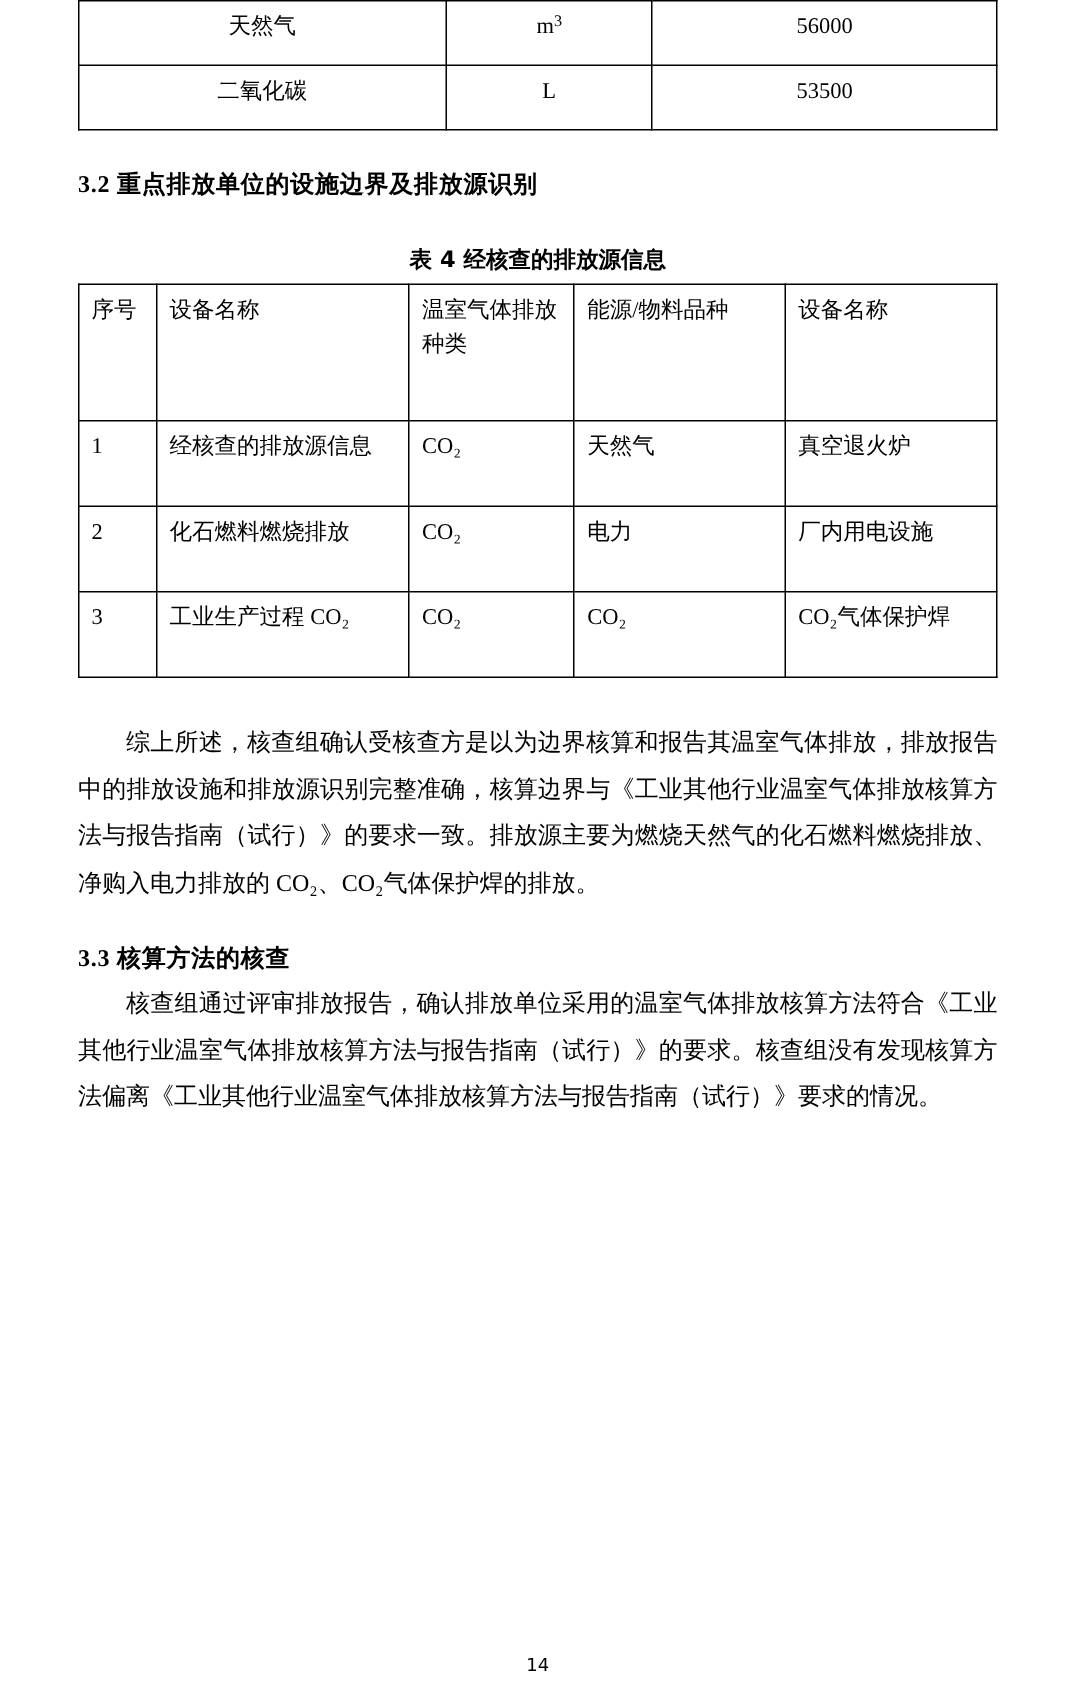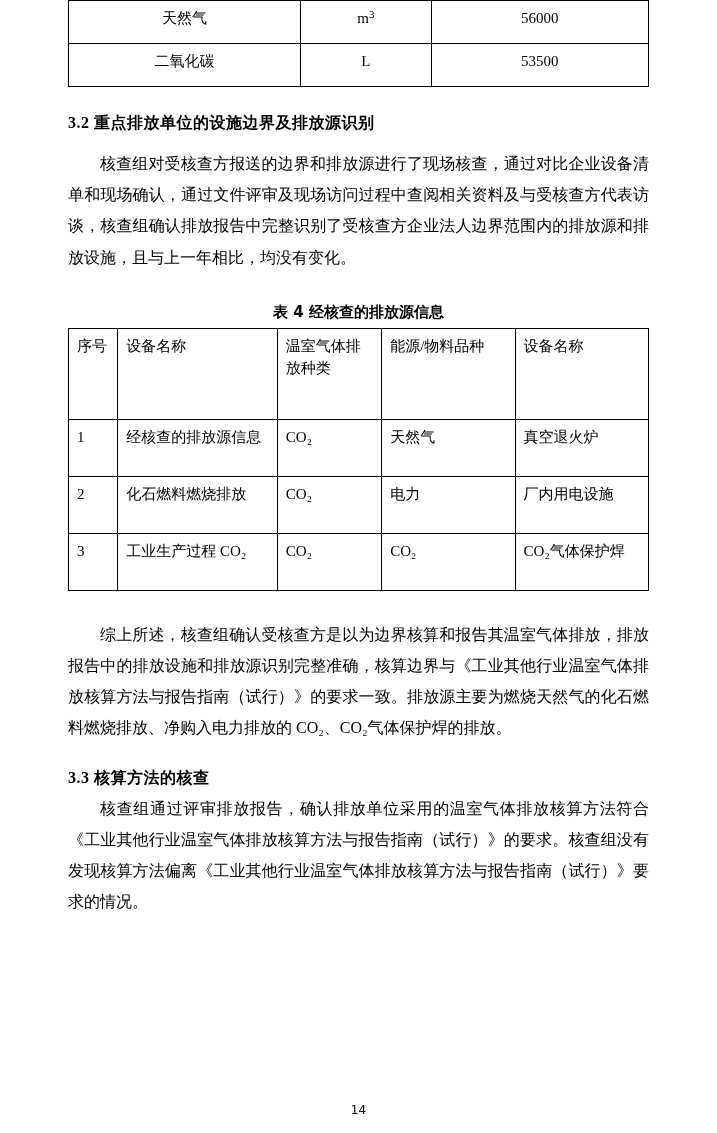--- a/index.html
+++ b/index.html
@@ -13,21 +13,21 @@
     font-family: "Liberation Serif", "DejaVu Serif", serif;
     color: #000000;
     position: relative;
     overflow: hidden;
   }
   .page {
     position: relative;
     width: 717px;
     height: 1133px;
     box-sizing: border-box;
-    padding: 0 68px;
+    padding: 0 52px;
   }
 
   
   table.doc-table {
     border-collapse: collapse;
     width: 100%;
     table-layout: fixed;
   }
   table.doc-table td {
     border: 1px solid #000000;
@@ -121,21 +121,20 @@
       </tr>
       <tr>
         <td>二氧化碳</td>
         <td><span class="unit-mono">L</span></td>
         <td>53500</td>
       </tr>
     </tbody>
   </table>
 
   <h2 class="sec">3.2 重点排放单位的设施边界及排放源识别</h2>
-  <p class="para">核查组对受核查方报送的边界和排放源进行了现场核查，通过对比企业设备清单和现场确认，通过文件评审及现场访问过程中查阅相关资料及与受核查方代表访谈，核查组确认排放报告中完整识别了受核查方企业法人边界范围内的排放源和排放设施，且与上一年相比，均没有变化。</p>
 
   <div class="caption">表 4  经核查的排放源信息</div>
 
   <table class="doc-table tbl-src">
     <colgroup>
         <col class="c0">
         <col class="c1">
         <col class="c2">
         <col class="c3">
         <col class="c4">

